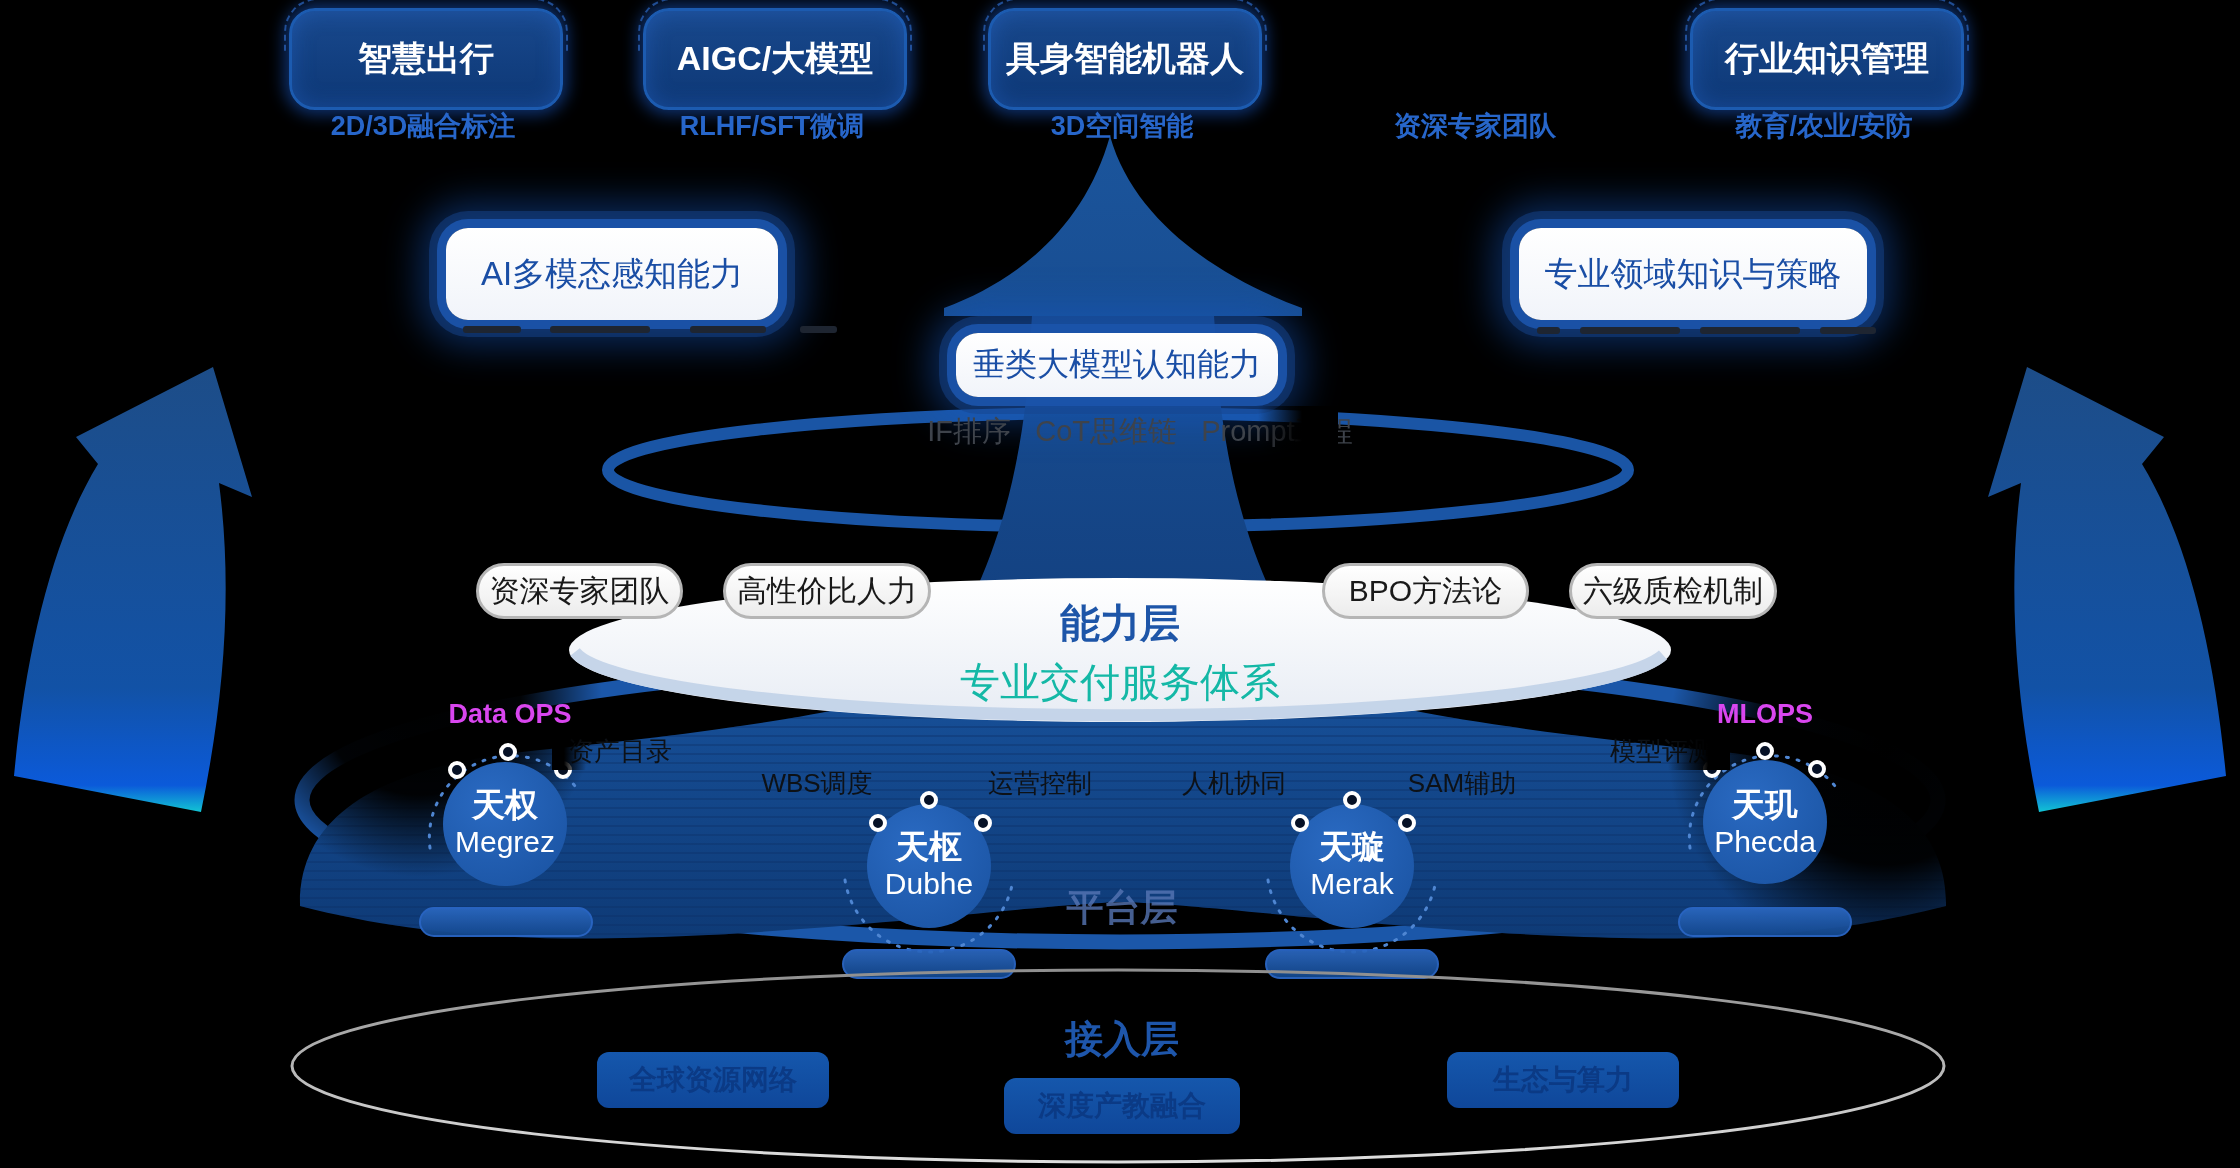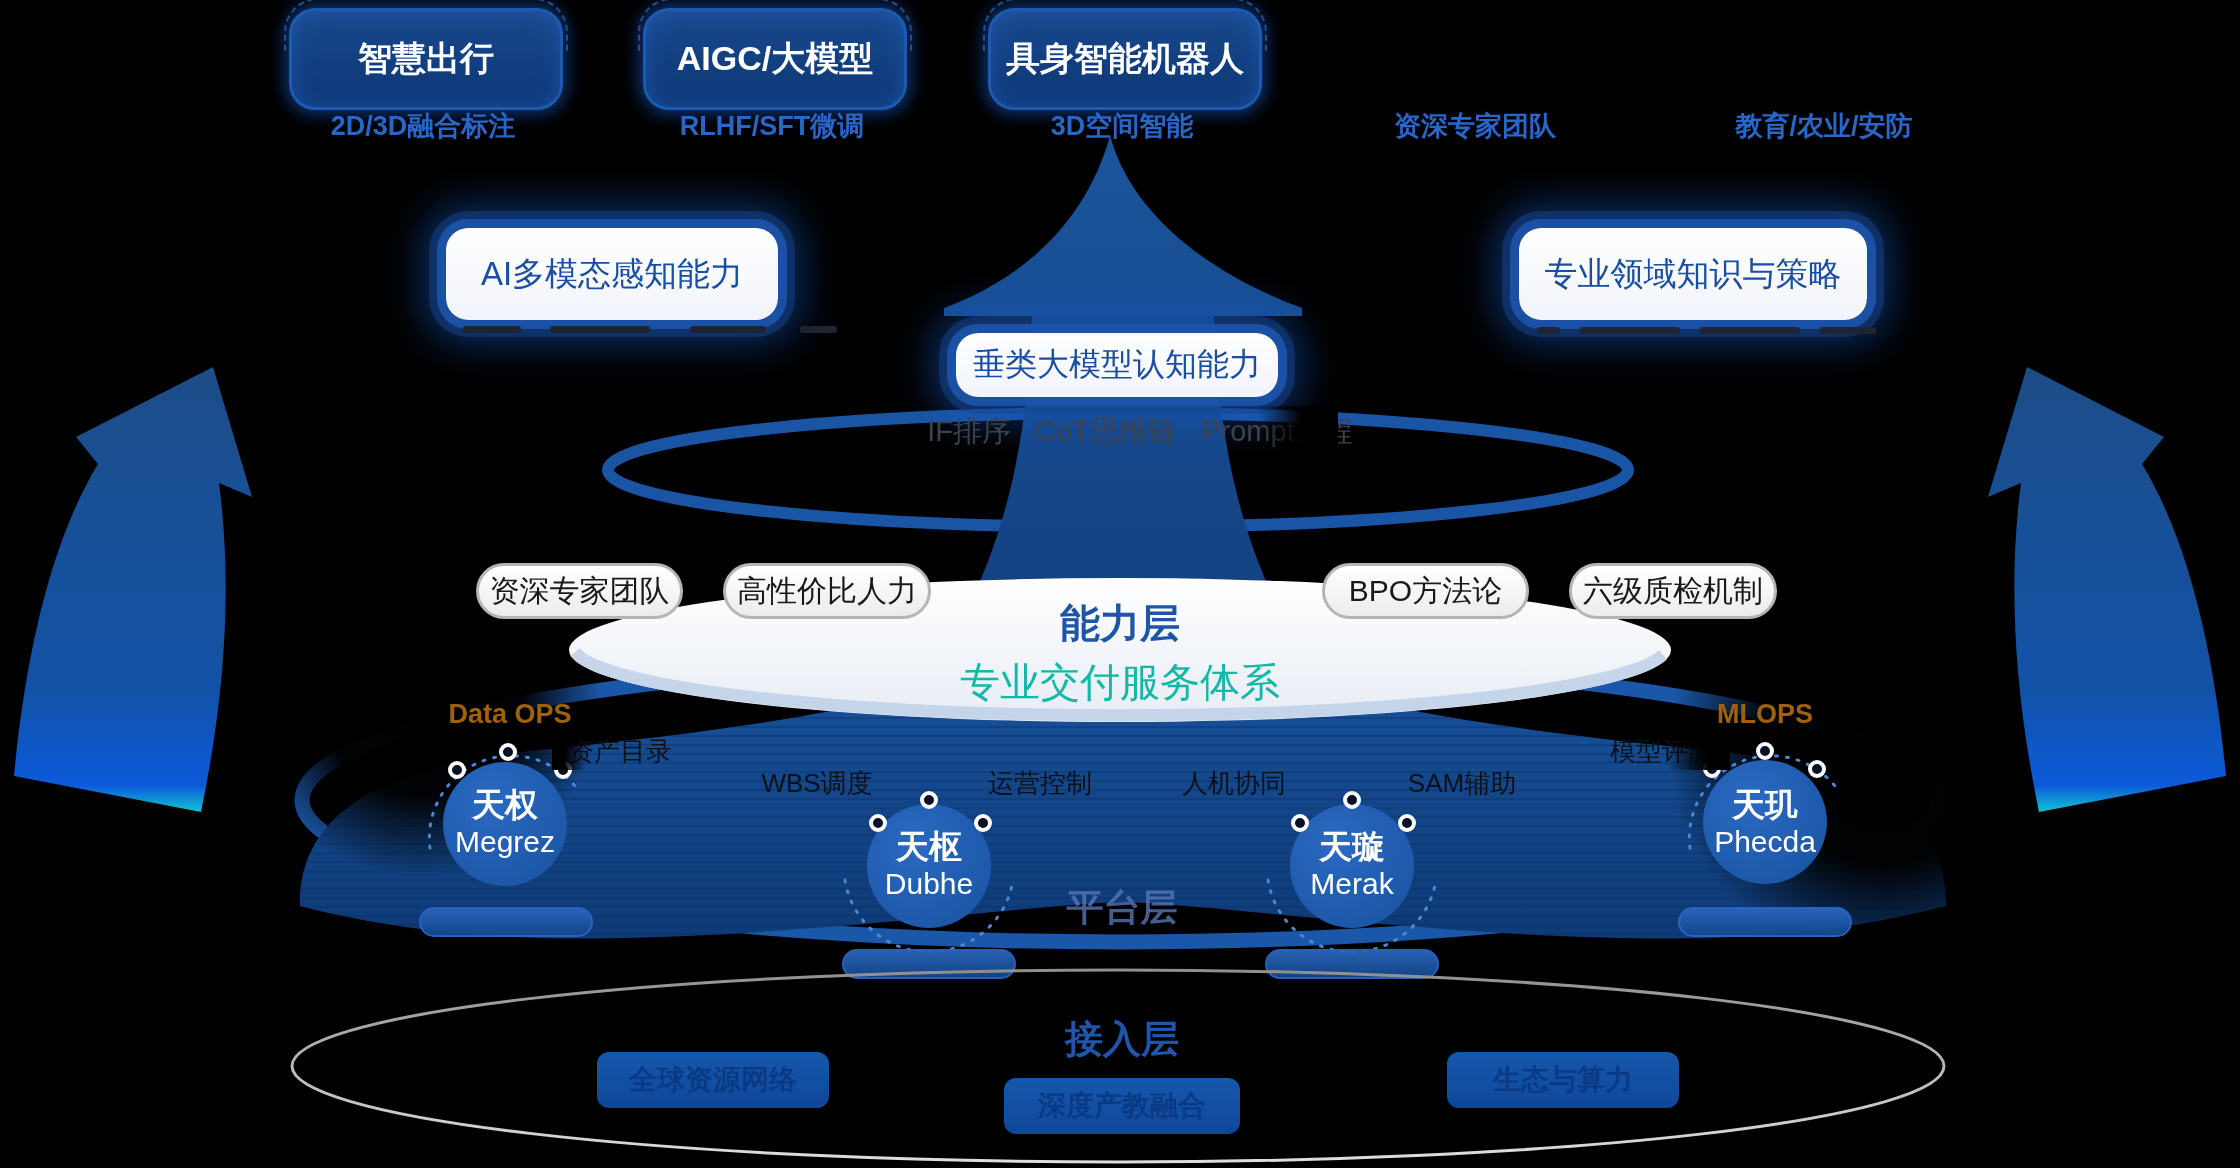--- a/index.html
+++ b/index.html
@@ -13,21 +13,21 @@
   .t-dash{position:absolute;left:-8px;right:-8px;top:-13px;height:52px;border:2px dashed #2c67c2;
           border-bottom:0;border-radius:34px 34px 0 0;opacity:.7;}
   .app-sub{color:#2766ca;font-weight:bold;font-size:27px;}
   .cap-box{background:linear-gradient(180deg,#ffffff,#f1f4fa);border-radius:22px;color:#1a4ea5;
            font-weight:normal;
            box-shadow:0 0 0 9px rgba(27,84,170,.92),0 0 0 17px rgba(21,68,140,.5),0 0 36px 26px rgba(23,90,200,.45);}
   .bar{position:absolute;height:7px;background:#1e2531;border-radius:3px;}
   .pill{background:linear-gradient(180deg,#ffffff,#ececec);border:3px solid #b5b5b5;border-radius:30px;
         color:#191919;font-size:30px;}
   .fn{color:#0d1116;font-size:26px;}
-  .ops{color:#a16207;font-weight:bold;font-size:27px;}
+  .ops{color:#d946ef;font-weight:bold;font-size:27px;}
   .mod-name{color:#fff;font-weight:bold;font-size:33px;}
   .mod-latin{color:#fff;font-size:30px;}
   .acc-box{background:linear-gradient(180deg,#1557ac,#0f479a);border-radius:12px;
            color:#0b3a85;font-weight:bold;font-size:28px;}
 </style>
 </head>
 <body>
 
 <div id="stage">
 
@@ -143,20 +143,24 @@
     <span>智慧出行</span>
   </div>
   <div class="abs app-box ctr" style="left:643px;top:8px;width:258px;height:96px">
     <div class="t-dash"></div>
     <span>AIGC/大模型</span>
   </div>
   <div class="abs app-box ctr" style="left:988px;top:8px;width:268px;height:96px">
     <div class="t-dash"></div>
     <span>具身智能机器人</span>
   </div>
+  <div class="abs app-box ctr" style="left:1690px;top:8px;width:268px;height:96px">
+    <div class="t-dash"></div>
+    <span>行业知识管理</span>
+  </div>
 
   <div class="abs app-sub ctr" style="left:289px;top:110px;width:268px;height:32px">2D/3D融合标注</div>
   <div class="abs app-sub ctr" style="left:643px;top:110px;width:258px;height:32px">RLHF/SFT微调</div>
   <div class="abs app-sub ctr" style="left:988px;top:110px;width:268px;height:32px">3D空间智能</div>
   <div class="abs app-sub ctr" style="left:1341px;top:110px;width:268px;height:32px">资深专家团队</div>
   <div class="abs app-sub ctr" style="left:1690px;top:110px;width:268px;height:32px">教育/农业/安防</div>
 
   <div class="abs cap-box ctr" style="left:446px;top:228px;width:332px;height:92px;font-size:33px">AI多模态感知能力</div>
   <div class="abs cap-box ctr" style="left:1519px;top:228px;width:348px;height:92px;font-size:33px">专业领域知识与策略</div>
   <div class="abs cap-box ctr" style="left:956px;top:333px;width:322px;height:64px;font-size:32px">垂类大模型认知能力</div>

